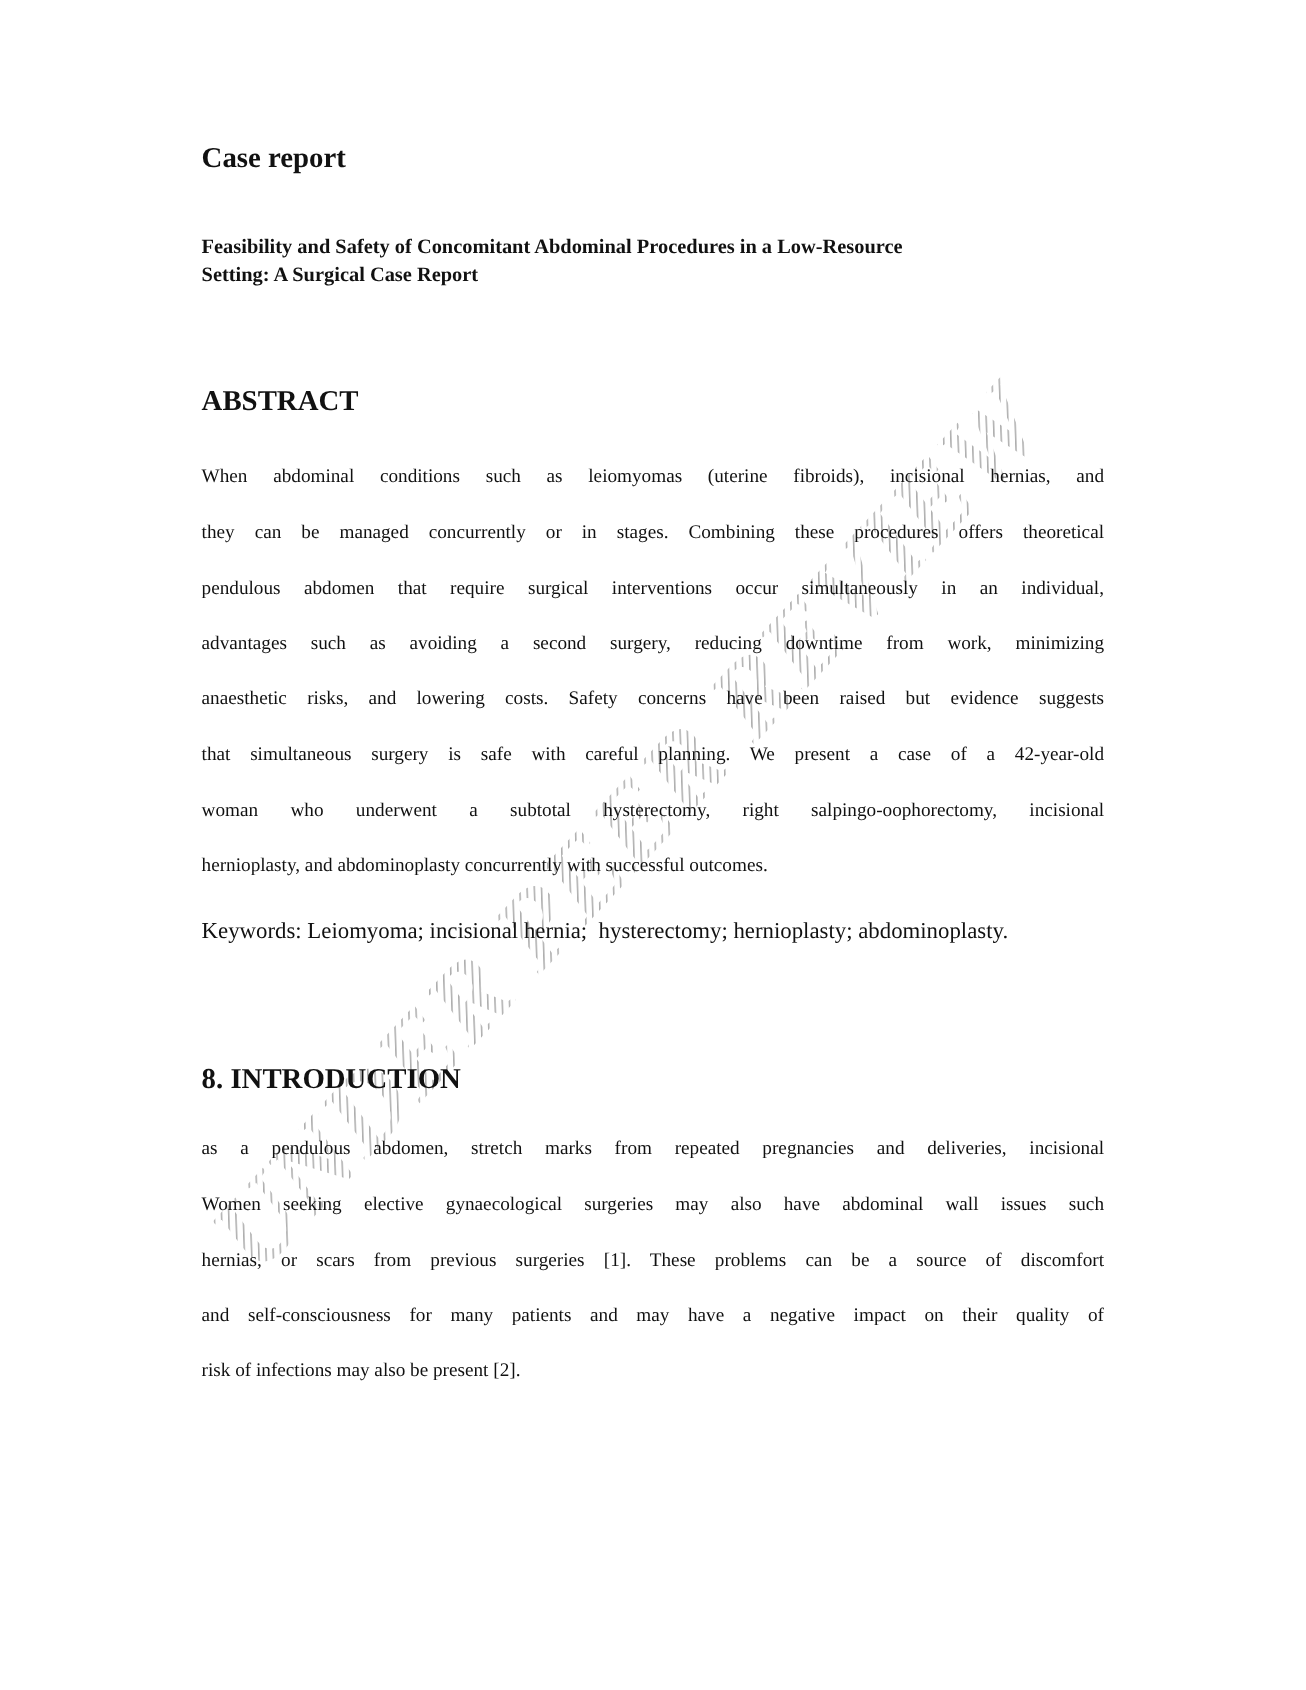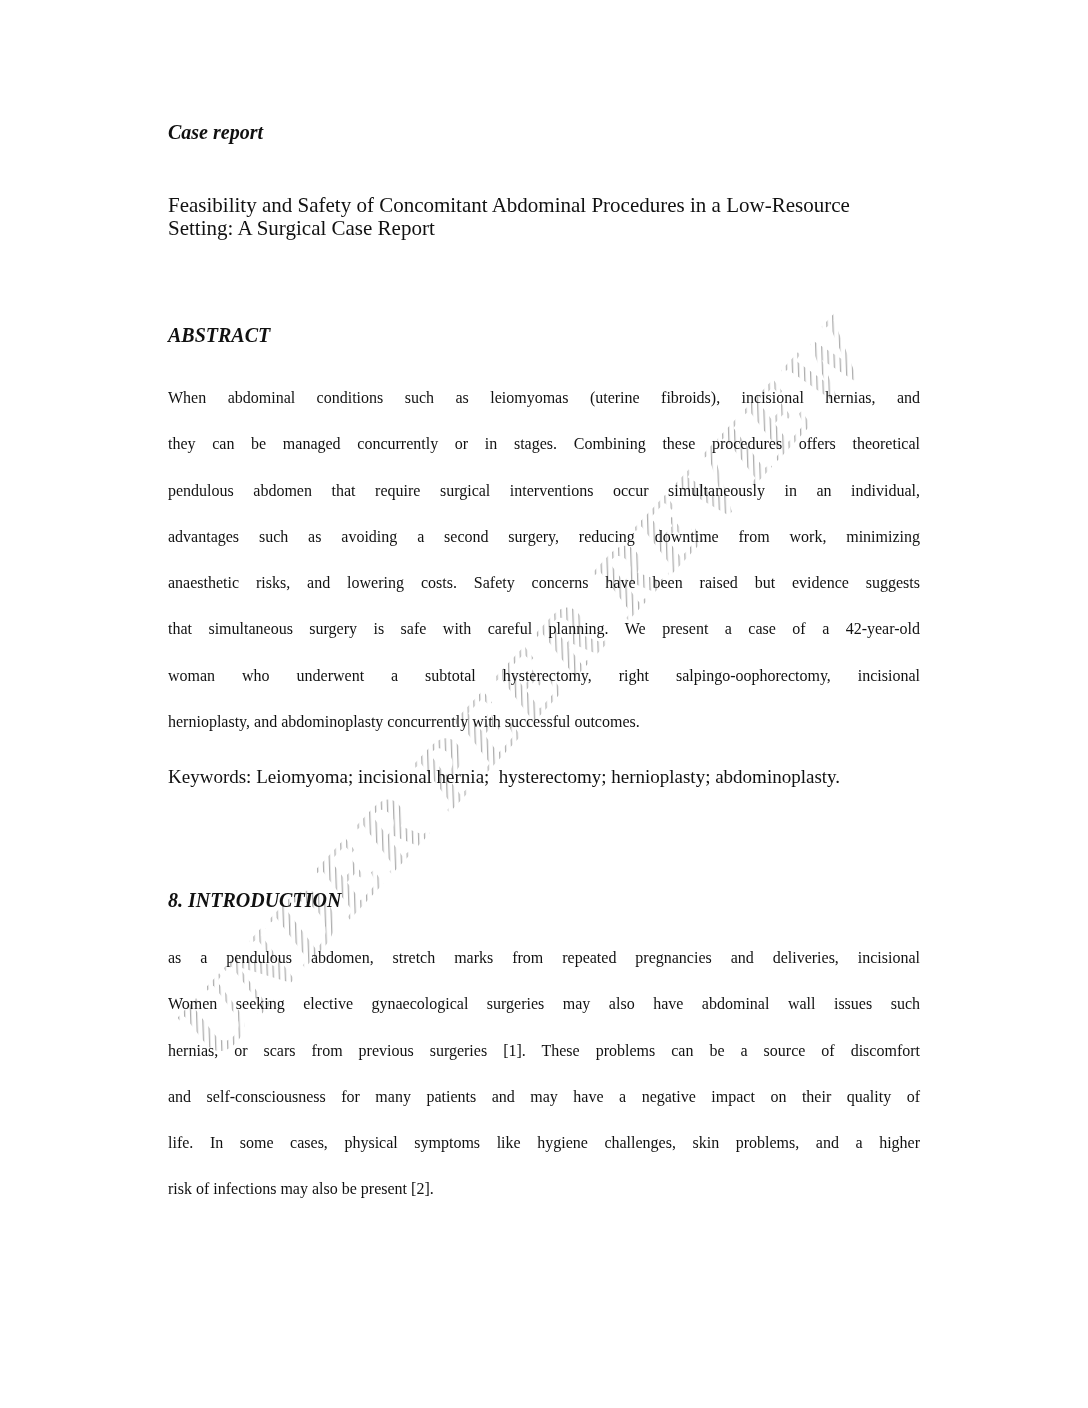--- a/index.html
+++ b/index.html
@@ -31,27 +31,26 @@
     width: 752px;
     top: 0;
     z-index: 1;
   }
   .abs {
     position: absolute;
     width: 752px;
   }
   .heading {
     font-weight: bold;
-    font-size: 20px;
+    font-size: 24px;
     line-height: 24px;
-    font-style: italic;
   }
   .doc-title {
-    font-weight: normal;
-    font-size: 21px;
+    font-weight: bold;
+    font-size: 17px;
     line-height: 23px;
   }
   .para {
     font-size: 16px;
     line-height: 46.3px;
   }
   .para .line {
     text-align: justify;
     text-align-last: justify;
     text-justify: inter-word;
@@ -116,18 +115,17 @@
 
     <div id="keywords-line" class="abs keywords">Keywords: Leiomyoma; incisional hernia;  hysterectomy; hernioplasty; abdominoplasty.</div>
 
     <div id="intro-head" class="abs heading">8. INTRODUCTION</div>
 
     <div id="intro-para" class="abs para">
         <div class="line">as a pendulous abdomen, stretch marks from repeated pregnancies and deliveries, incisional</div>
         <div class="line">Women seeking elective gynaecological surgeries may also have abdominal wall issues such</div>
         <div class="line">hernias, or scars from previous surgeries [1]. These problems can be a source of discomfort</div>
         <div class="line">and self-consciousness for many patients and may have a negative impact on their quality of</div>
-        <div class="line">life. In some cases, physical symptoms like hygiene challenges, skin problems, and a higher</div>
         <div class="line">risk of infections may also be present [2].</div>
       </div>
 
   </div>
 </div>
 
 </body></html>

